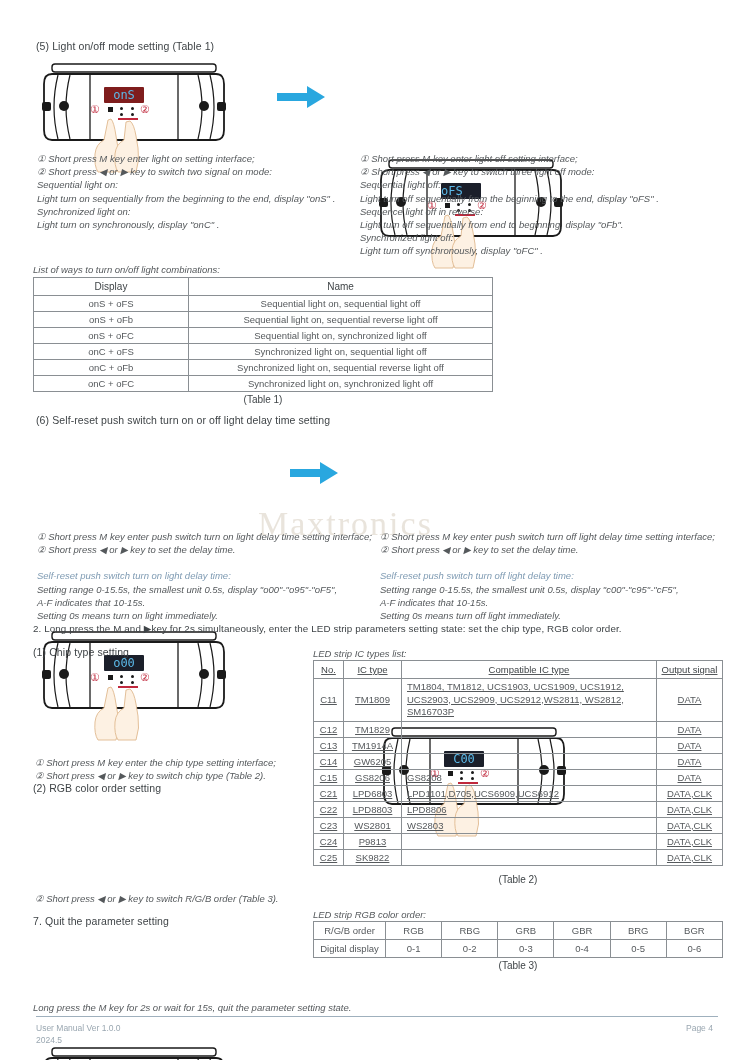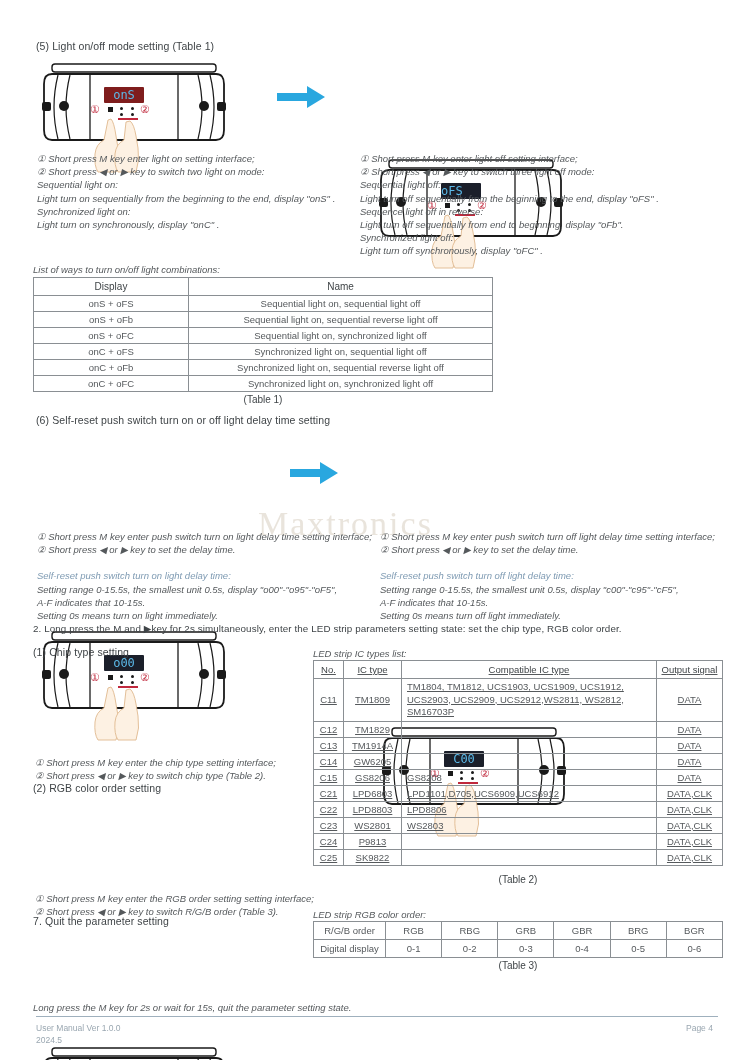--- a/index.html
+++ b/index.html
@@ -168,21 +168,21 @@
     <div class="abs" style="left:52px; top:41px; font-size:11px; color:#c0283c;">①</div>
     <div class="abs" style="left:102px; top:41px; font-size:11px; color:#c0283c;">②</div>
     <svg class="abs" style="left:48px; top:52px;" width="64" height="60" viewBox="0 0 64 60">
       <path d="M22 6 L18 26 Q10 30 9 40 Q8 52 12 58 L30 58 Q34 46 32 34 L30 22 Q28 8 25 5 Z" fill="#fdf1e3" stroke="#e0b98e" stroke-width="0.9"></path>
       <path d="M40 8 L38 26 Q30 30 29 40 Q28 52 32 58 L50 58 Q54 46 52 34 L50 22 Q48 10 44 7 Z" fill="#fdf1e3" stroke="#e0b98e" stroke-width="0.9"></path>
     </svg>
   </div>
 
   <div class="abs" style="left:37px; top:152px;">
     <div class="txt">① Short press M key enter light on setting interface;</div>
-    <div class="txt">② Short press ◀ or ▶ key to switch two light on mode:</div>
+    <div class="txt">② Short press ◀ or ▶ key to switch two signal on mode:</div>
     <div class="txt">Sequential light on:</div>
     <div class="txt">Light turn on sequentially from the beginning to the end, display "onS" .</div>
     <div class="txt">Synchronized light on:</div>
     <div class="txt">Light turn on synchronously, display "onC" .</div>
   </div>
 
   <div class="abs" style="left:360px; top:152px;">
     <div class="txt">① Short press M key enter light off setting interface;</div>
     <div class="txt">② Short press ◀ or ▶ key to switch three light off mode:</div>
     <div class="txt">Sequential light off:</div>
@@ -357,21 +357,20 @@
   </div>
 
   <div class="abs" style="left:35px; top:756px;">
     <div class="txt">① Short press M key enter the chip type setting interface;</div>
     <div class="txt">② Short press ◀ or ▶ key to switch chip type (Table 2).</div>
   </div>
 
   <div class="abs hdr" style="left:33px; top:782px;">(2) RGB color order setting</div>
 
   <div class="abs" style="left:35px; top:892px;">
-    <div class="txt">① Short press M key enter the RGB order setting setting interface;</div>
     <div class="txt">② Short press ◀ or ▶ key to switch R/G/B order (Table 3).</div>
   </div>
 
   <div class="abs hdr" style="left:33px; top:915px;">7. Quit the parameter setting</div>
 
   <div class="abs txt" style="left:33px; top:1001px;">Long press the M key for 2s or wait for 15s, quit the parameter setting state.</div>
 
   <div class="abs txt" style="left:313px; top:647px;">LED strip IC types list:</div>
   <table class="t2 abs" style="left:313px; top:660px;text-decoration:underline;">
     <thead>

